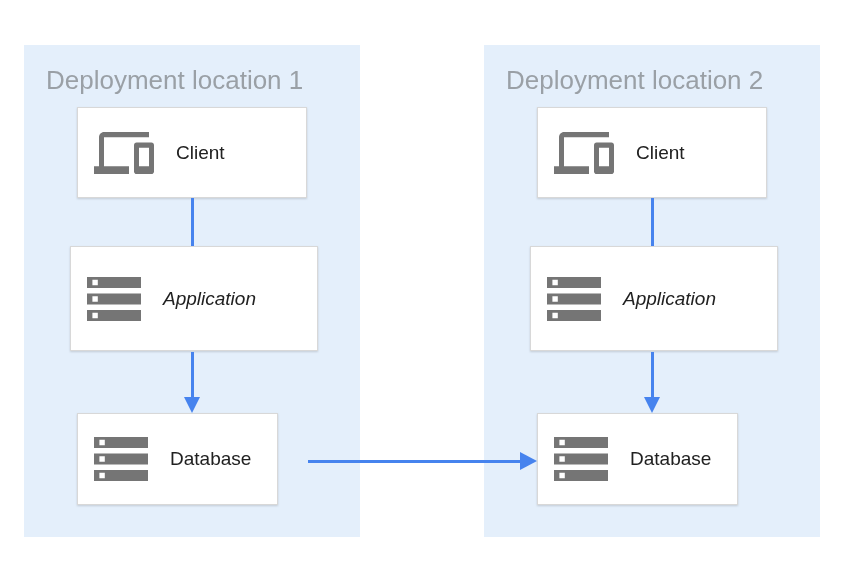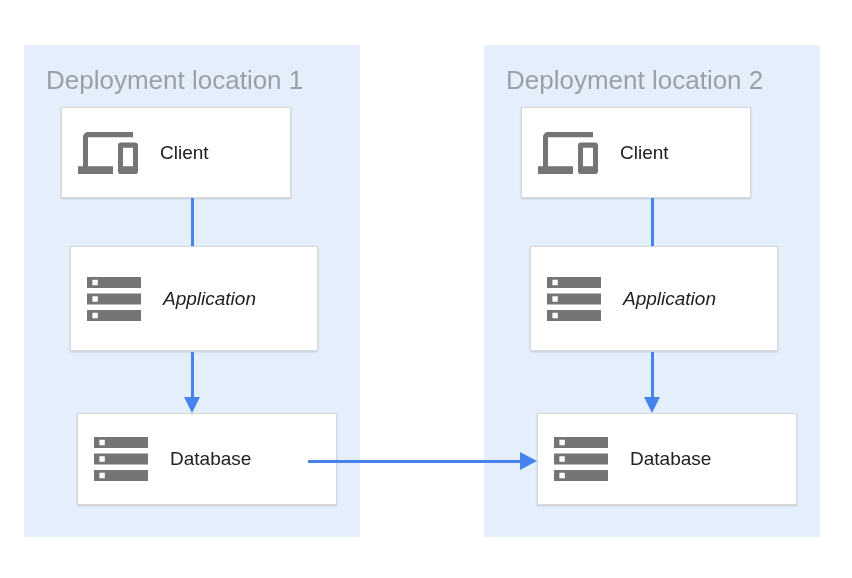--- a/index.html
+++ b/index.html
@@ -43,23 +43,23 @@
   }
   .node {
     position: absolute;
     background: var(--box-bg);
     border: 1px solid var(--box-border);
     box-shadow: 0 1px 2px rgba(0,0,0,0.15);
     display: flex;
     align-items: center;
     padding-left: 16px;
   }
-  .node-client   { left: 37px; top: 62px;  width: 230px; height: 91px; }
+  .node-client   { left: 53px; top: 62px;  width: 230px; height: 91px; }
   .node-application { left: 46px; top: 201px; width: 248px; height: 105px; font-style: italic; }
-  .node-database { left: 53px; top: 368px; width: 260px; height: 92px; }
+  .node-database { left: 53px; top: 368px; width: 201px; height: 92px; }
   .node-icon { color: var(--icon-gray); flex: 0 0 auto; display: block; }
   .node-icon svg { display: block; }
   .node-label {
     margin-left: 22px;
     font-size: 19px;
     color: var(--label-dark);
     white-space: nowrap;
   }
   
   .arrow-v {

